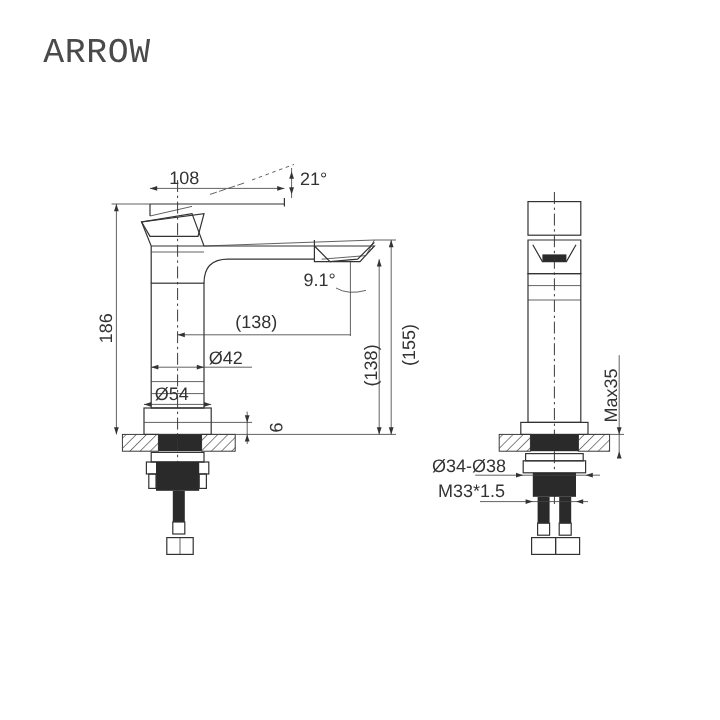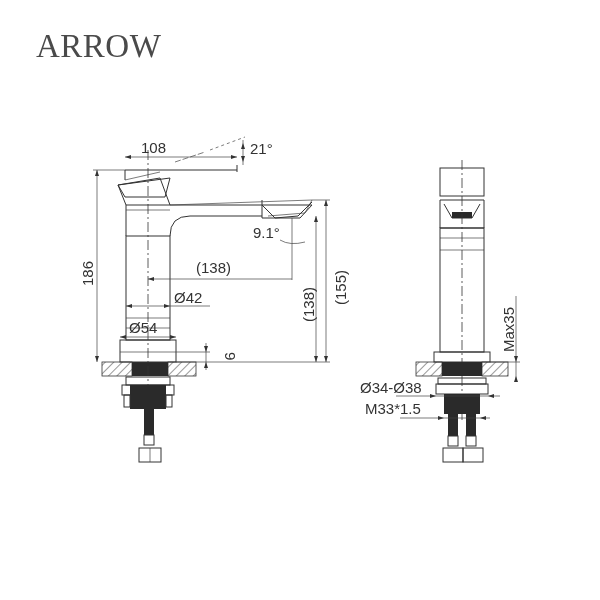--- a/index.html
+++ b/index.html
@@ -1,17 +1,17 @@
 <!DOCTYPE html>
 <html><head>
 <meta charset="utf-8">
 <style>
   html, body { margin: 0; padding: 0; background: #ffffff; }
   body { width: 600px; height: 600px; position: relative; overflow: hidden; font-family: "Liberation Sans", sans-serif; }
-  .brand { position: absolute; left: 36px; top: 28px; font-size: 33px; color: #4a4a4a; letter-spacing: 0.5px; font-family: Liberation Serif, serif; }
+  .brand { position: absolute; left: 36px; top: 28px; font-size: 29px; color: #4a4a4a; letter-spacing: 0.5px; font-family: Liberation Mono, monospace; }
   svg { position: absolute; left: 0; top: 0; }
   .dim-text { font-family: "Liberation Sans", sans-serif; font-size: 15px; fill: #333; }
   .ln { stroke: #333; stroke-width: 1; fill: none; }
   .thin { stroke: #444; stroke-width: 0.7; fill: none; }
   .center { stroke: #333; stroke-width: 0.8; stroke-dasharray: 10 3 2 3; fill: none; }
   .dark { fill: #2a2a2a; }
 </style>
 </head>
 <body>
 

